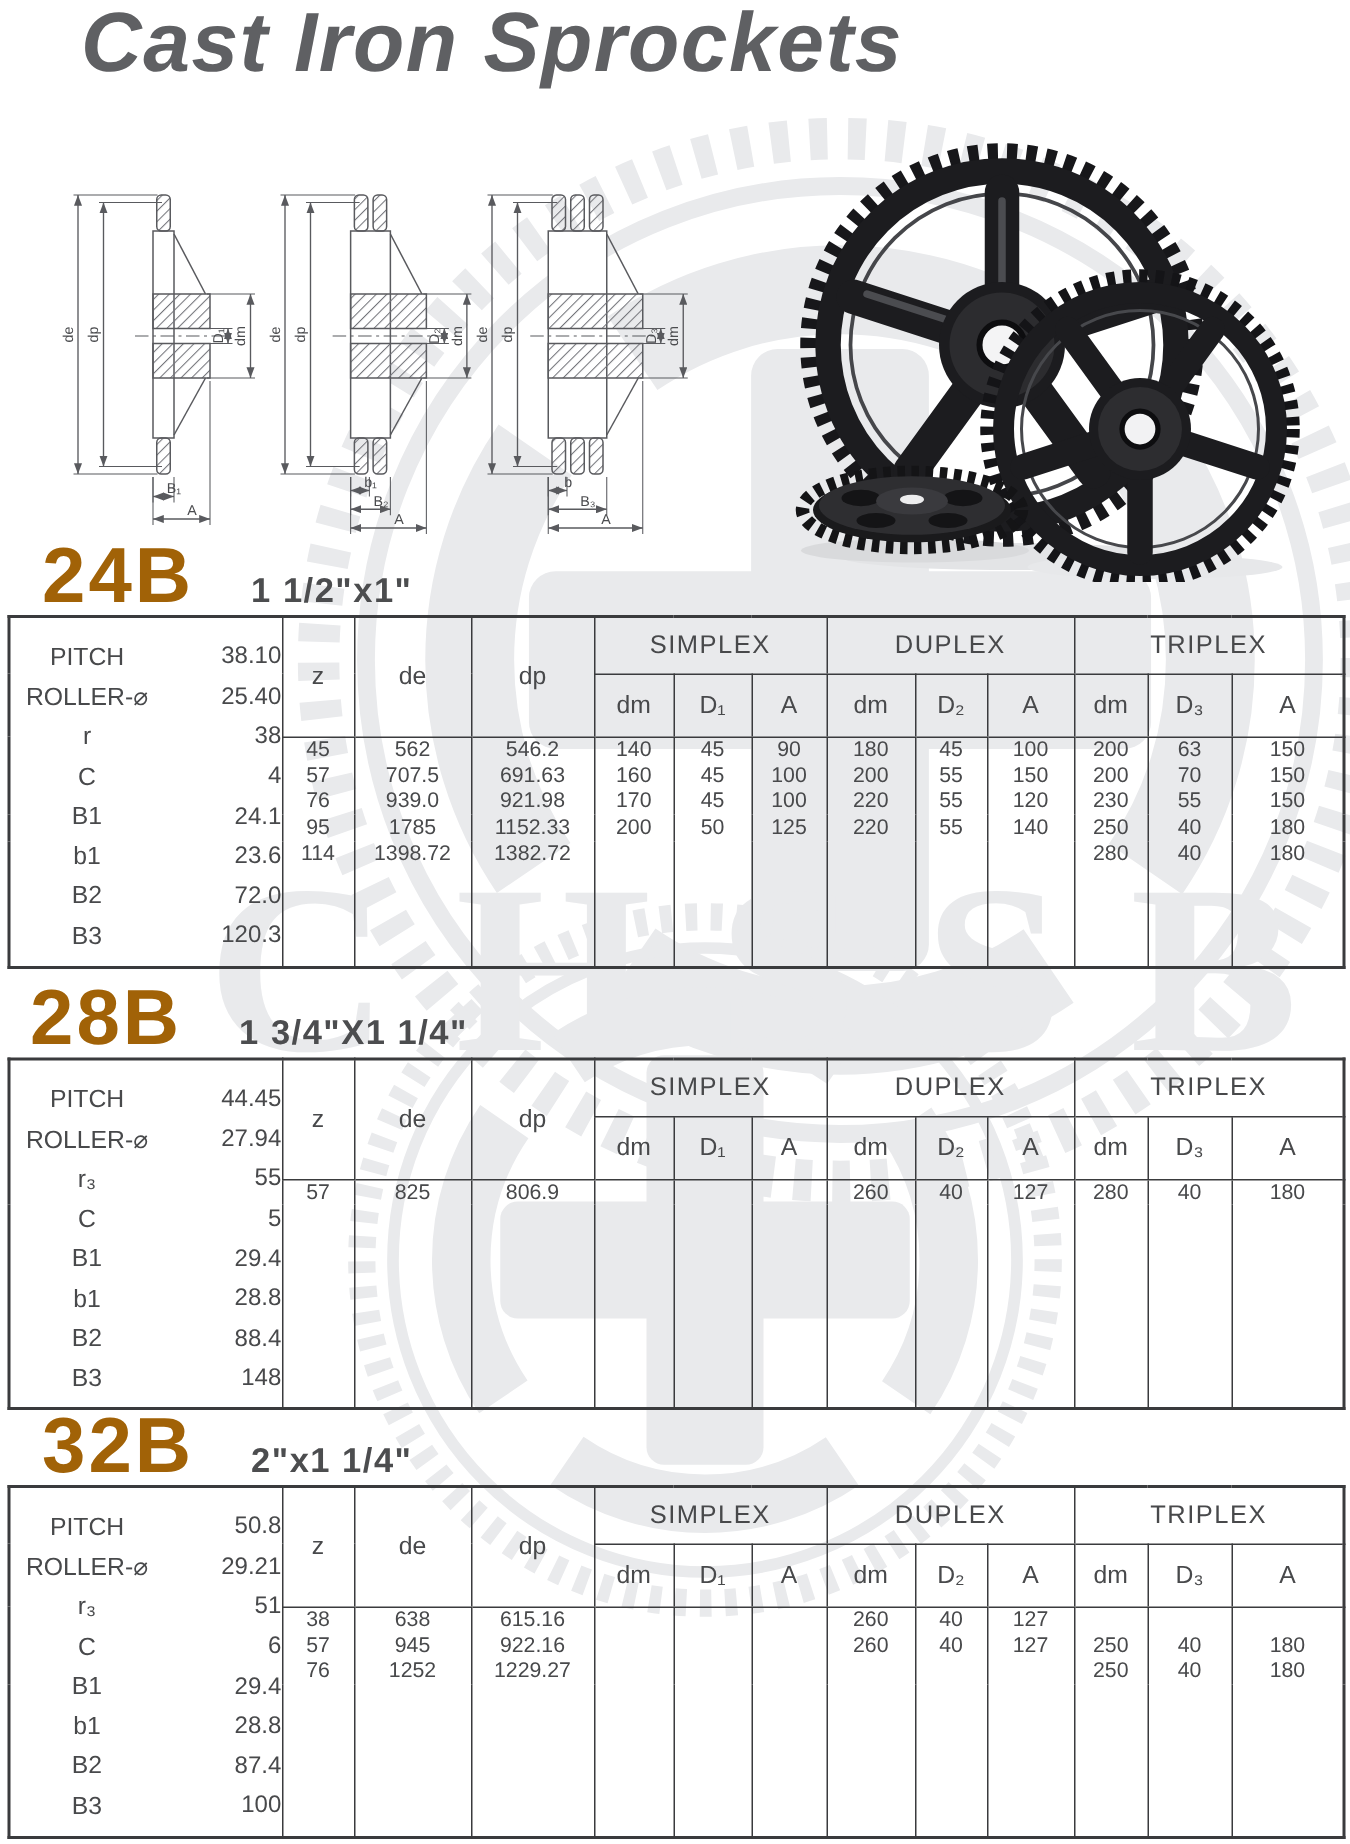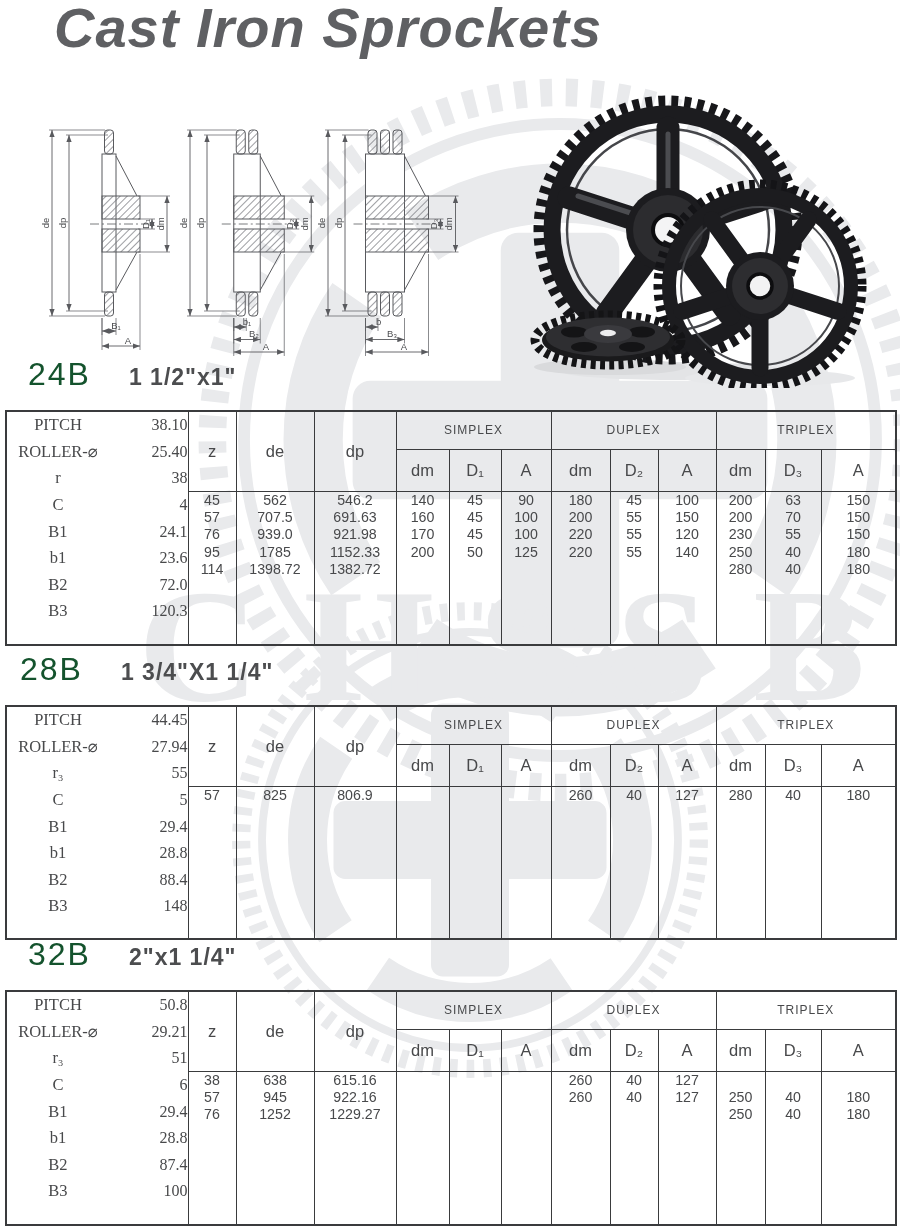--- a/index.html
+++ b/index.html
@@ -24,32 +24,32 @@
   #main-title{position:absolute;left:54px;top:0px;font-size:56px;line-height:1;font-weight:bold;font-style:italic;
     color:var(--heading);letter-spacing:1px;white-space:nowrap;}
   #subtitle{position:absolute;left:56px;top:64px;display:flex;gap:48px;font-size:21px;font-weight:bold;
     font-style:italic;color:#57585b;white-space:nowrap;}
 
   .drawing{position:absolute;top:122px;}
 
   #photo{position:absolute;left:520px;top:90px;}
 
   .sec-head{position:absolute;display:flex;align-items:baseline;line-height:1;}
-  .sec-num{font-size:32px;font-weight:normal;color:#14532d;letter-spacing:2px;}
+  .sec-num{font-size:52px;font-weight:bold;color:#a16207;letter-spacing:2px;}
   .sec-size{font-size:23px;font-weight:bold;color:#4c4d4f;margin-left:38px;letter-spacing:1px;}
 
   table.spec{position:absolute;left:5px;border-collapse:collapse;table-layout:fixed;
     border:2px solid var(--border);background:transparent;}
   table.spec th,table.spec td{border-left:1px solid var(--border);padding:0;font-weight:normal;color:var(--ink);}
   td.info{vertical-align:top;}
   th.bigcol{border-bottom:1px solid var(--border);font-size:16.5px;}
-  th.ghead{border-bottom:1px solid var(--border);font-size:12px;letter-spacing:1px;}
+  th.ghead{border-bottom:1px solid var(--border);font-size:17px;letter-spacing:1px;}
   th.sub{border-bottom:1px solid var(--border);font-size:16.5px;}
   td.data{font-size:14.2px;line-height:1;text-align:center;vertical-align:middle;}
-  .params{display:flex;flex-direction:column;font-family:Liberation Serif, serif;}
+  .params{display:flex;flex-direction:column;padding-top:13px;}
   .prow{display:flex;align-items:center;height:26.6px;}
   .plabel{width:102px;text-align:center;font-size:16.5px;}
   .pval{flex:1;text-align:right;font-size:16px;}
 </style>
 </head>
 <body>
 
 <div id="page">
 
   <div id="watermark">

